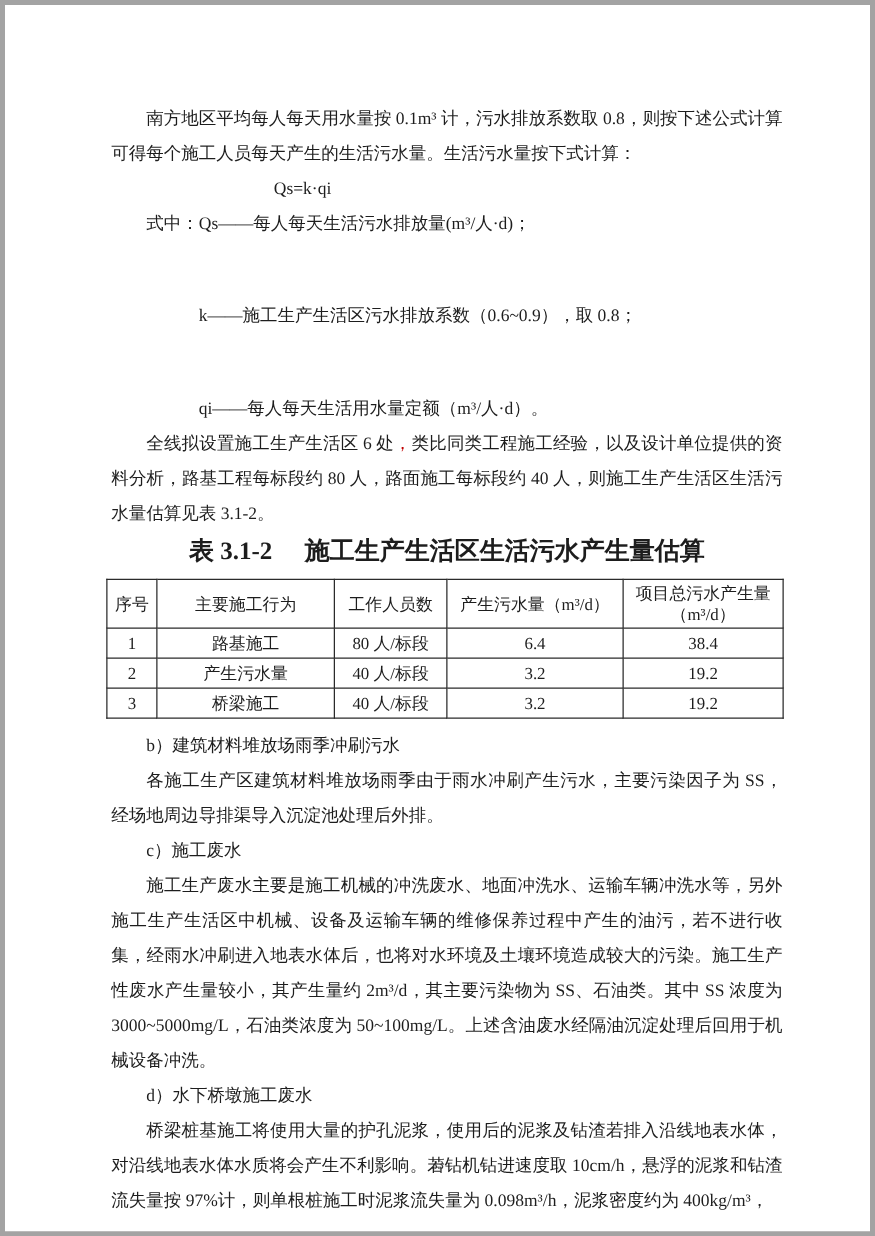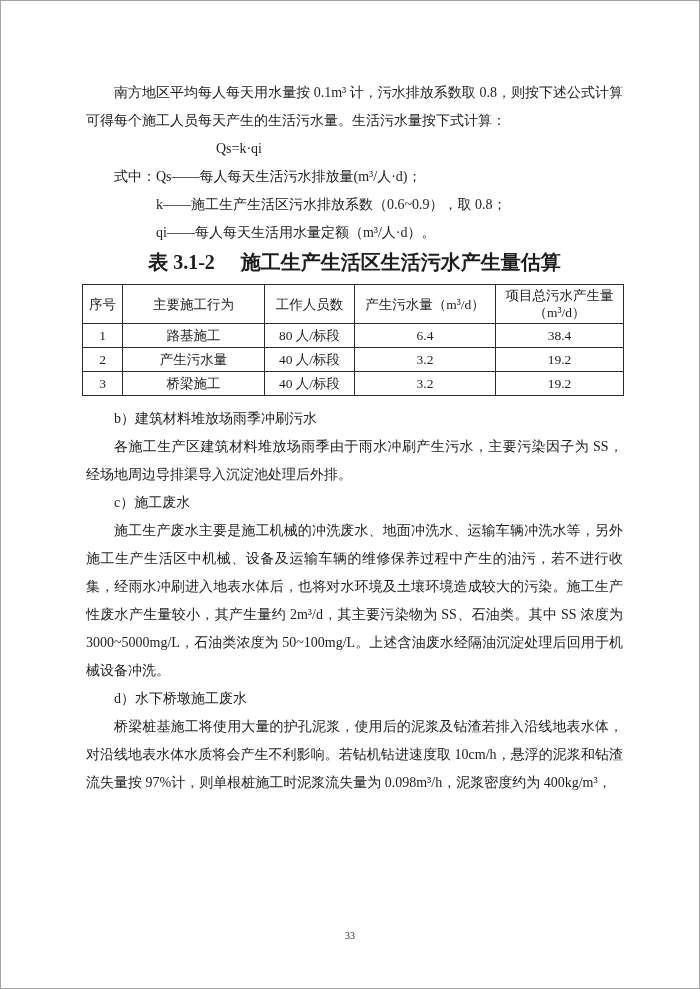--- a/index.html
+++ b/index.html
@@ -1,34 +1,34 @@
 <!DOCTYPE html>
 <html><head>
 <meta charset="utf-8">
 <style>
   html,body { margin:0; padding:0; background:#ffffff; }
   .page {
     position:relative;
     width:700px; height:989px;
     background:#ffffff;
     box-sizing:border-box;
-    border:1px solid #a3a3a3;
+    border:4px solid #a3a3a3;
     font-family:"Liberation Serif","DejaVu Serif",serif;
     color:#1d1d1d;
     overflow:hidden;
   }
   .content {
     position:absolute;
     left:85px; top:78px; width:537px;
     font-size:14px; line-height:28px;
     text-align:justify;
   }
   .para { text-indent:2em; }
   .formula-line { margin-left:130px; }
-  .definition-line { margin-left:70px; }
+  .definition-line { margin-left:70px;margin-top:46px; }
   .red { color:#c00000; }
   .table-caption {
     text-align:center;
     font-weight:bold;
     font-size:20px;
     margin:1px 0 8px 0;
     text-indent:0;
   }
   .table-caption .cap-label { margin-right:26px; }
   table.data-table {
@@ -73,20 +73,21 @@
 
     <div class="formula-line">Qs=k·qi</div>
 
     <div class="para">式中：Qs——每人每天生活污水排放量(m³/人·d)；</div>
 
     <div class="definition-line">k——施工生产生活区污水排放系数（0.6~0.9），取 0.8；</div>
 
     <div class="definition-line">qi——每人每天生活用水量定额（m³/人·d）。</div>
 
 
+    <div class="para"><span>全线拟设置施工生产生活区 6 处</span><span class="red">，</span><span>类比同类工程施工经验，以及设计单位提供的资料分析，路基工程每标段约 80 人，路面施工每标段约 40 人，则施工生产生活区生活污水量估算见表 3.1-2。</span></div>
 
     <div class="table-caption">
       <span class="cap-label">表 3.1-2</span><span>施工生产生活区生活污水产生量估算</span>
     </div>
 
     <table class="data-table">
       <colgroup>
         <col class="col-seq">
           <col class="col-activity">
           <col class="col-workers">

